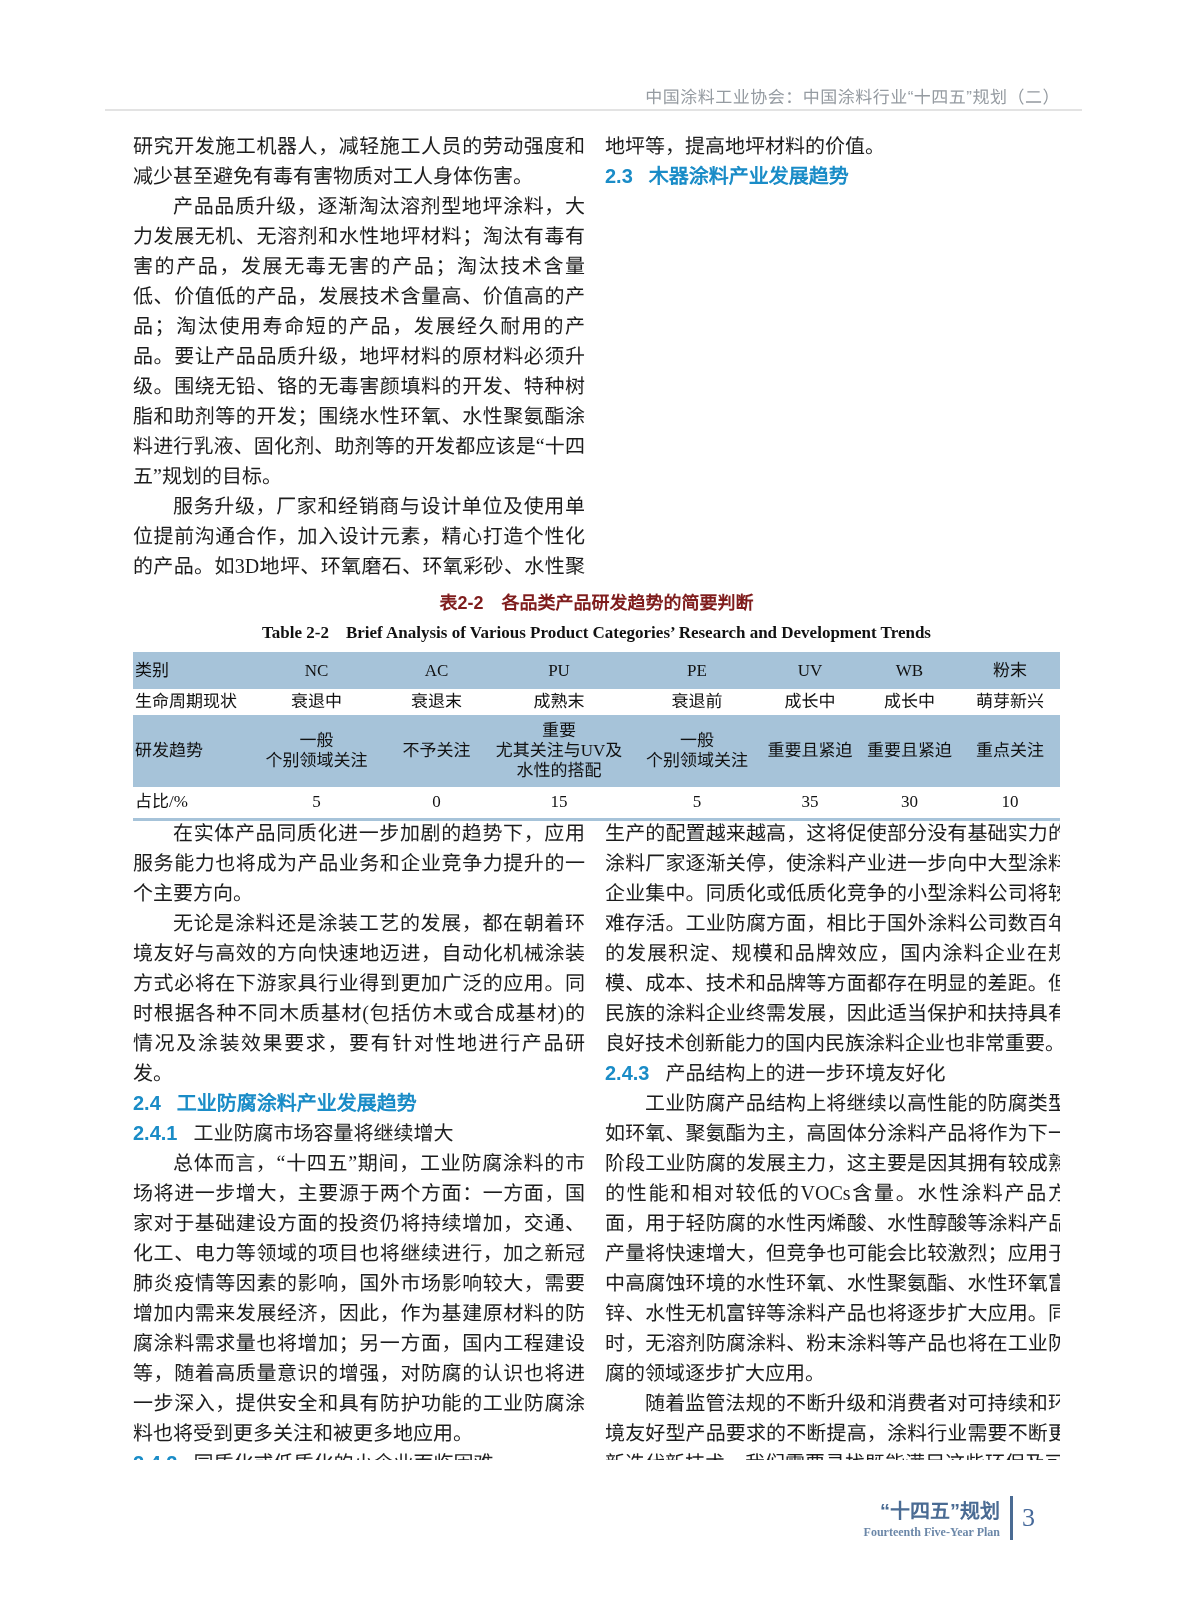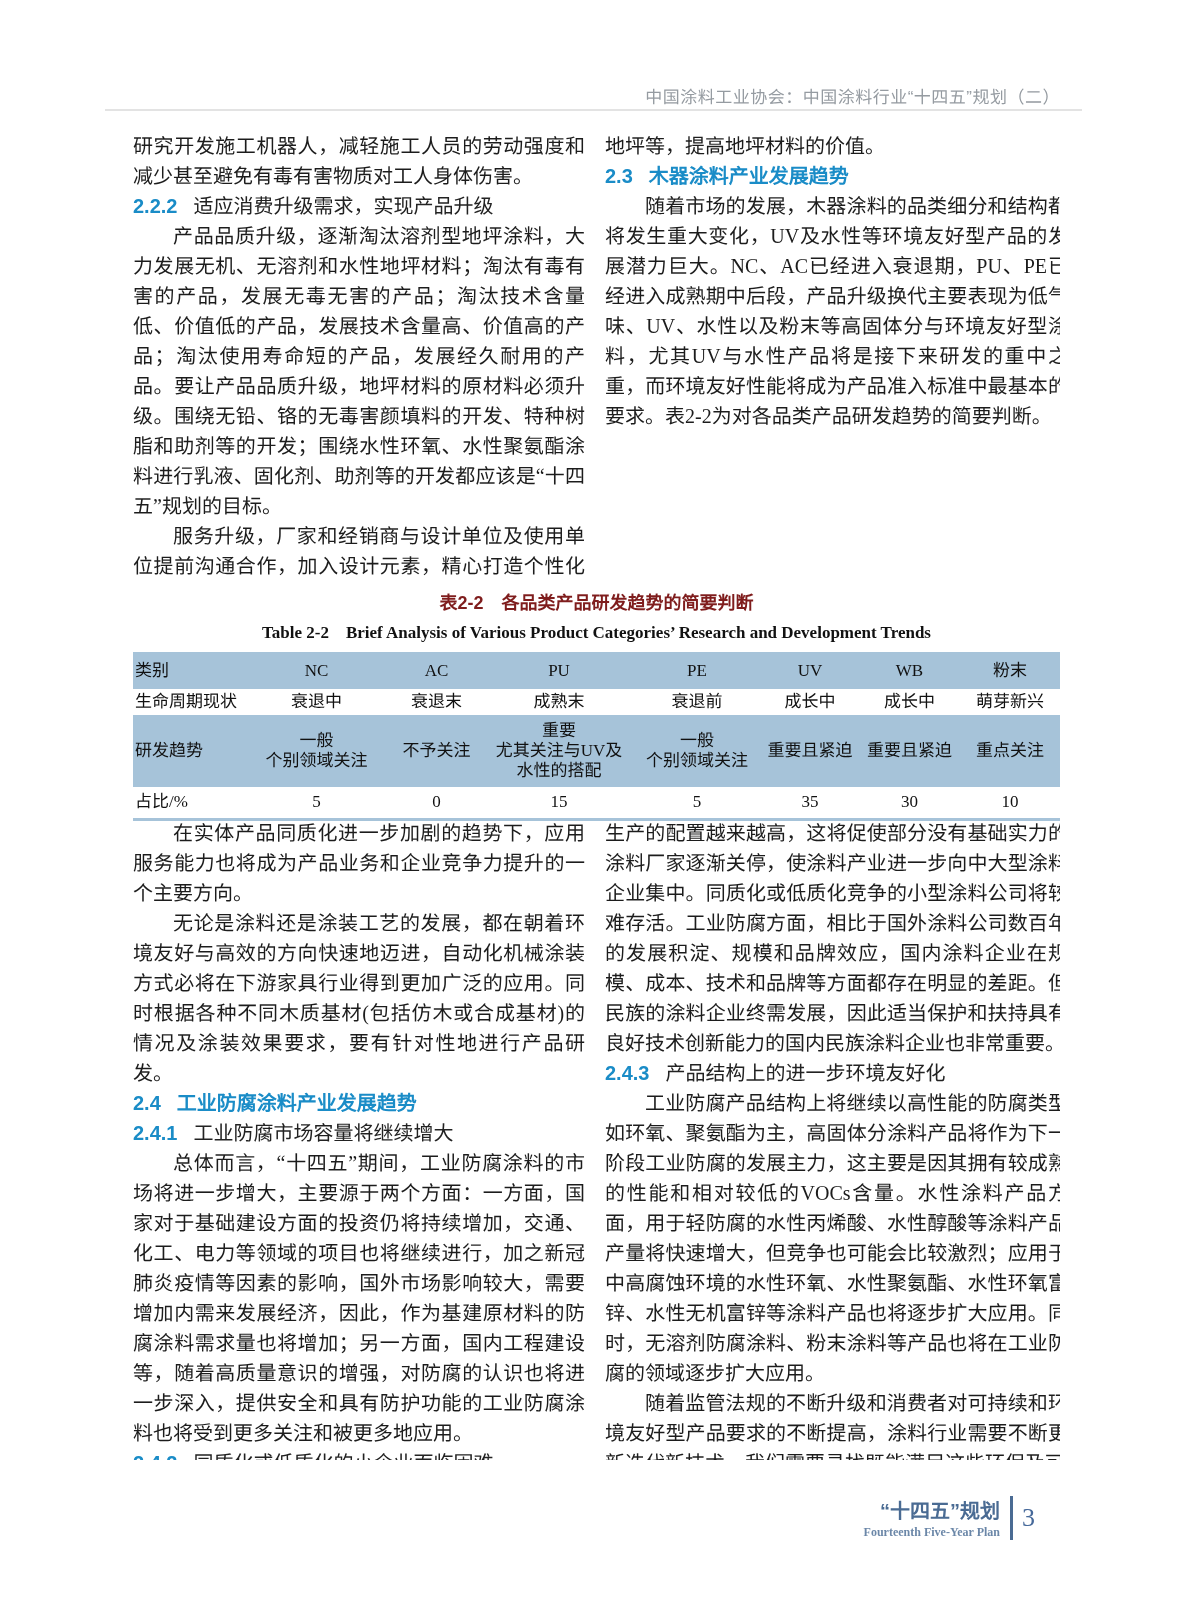--- a/index.html
+++ b/index.html
@@ -86,32 +86,28 @@
 <body>
 
 <div class="page">
 
   <div class="page-header-title">中国涂料工业协会：中国涂料行业“十四五”规划（二）</div>
   <div class="header-rule"></div>
 
   <div class="cols cols-top">
     <div class="col col-left">
       <p class="no-indent">研究开发施工机器人，减轻施工人员的劳动强度和减少甚至避免有毒有害物质对工人身体伤害。</p>
-      <div class="h-sub">
-        <span class="h-num">2.2.2</span><span class="h-title">适应消费升级需求，实现产品升级</span>
-      </div>
       <p>产品品质升级，逐渐淘汰溶剂型地坪涂料，大力发展无机、无溶剂和水性地坪材料；淘汰有毒有害的产品，发展无毒无害的产品；淘汰技术含量低、价值低的产品，发展技术含量高、价值高的产品；淘汰使用寿命短的产品，发展经久耐用的产品。要让产品品质升级，地坪材料的原材料必须升级。围绕无铅、铬的无毒害颜填料的开发、特种树脂和助剂等的开发；围绕水性环氧、水性聚氨酯涂料进行乳液、固化剂、助剂等的开发都应该是“十四五”规划的目标。</p>
       <p>服务升级，厂家和经销商与设计单位及使用单位提前沟通合作，加入设计元素，精心打造个性化的产品。如3D地坪、环氧磨石、环氧彩砂、水性聚氨酯砂浆</p>
     </div>
     <div class="col col-right">
       <p class="no-indent">地坪等，提高地坪材料的价值。</p>
       <div class="h-main">
         <span class="h-num">2.3</span><span>木器涂料产业发展趋势</span>
       </div>
-      <p>随着市场的发展，木器涂料的品类细分和结构都将发生重大变化，UV及水性等环境友好型产品的发展潜力巨大。NC、AC已经进入衰退期，PU、PE已经进入成熟期中后段，产品升级换代主要表现为低气味、UV、水性以及粉末等高固体分与环境友好型涂料，尤其UV与水性产品将是接下来研发的重中之重，而环境友好性能将成为产品准入标准中最基本的要求。表2-2为对各品类产品研发趋势的简要判断。</p>
     </div>
   </div>
 
   <div class="table-block">
     <div class="table-title-cn">表2-2　各品类产品研发趋势的简要判断</div>
     <div class="table-title-en">Table 2-2　Brief Analysis of Various Product Categories’ Research and Development Trends</div>
     <table class="data-table">
       <colgroup>
         <col style="width:112px">
           <col style="width:143px">

